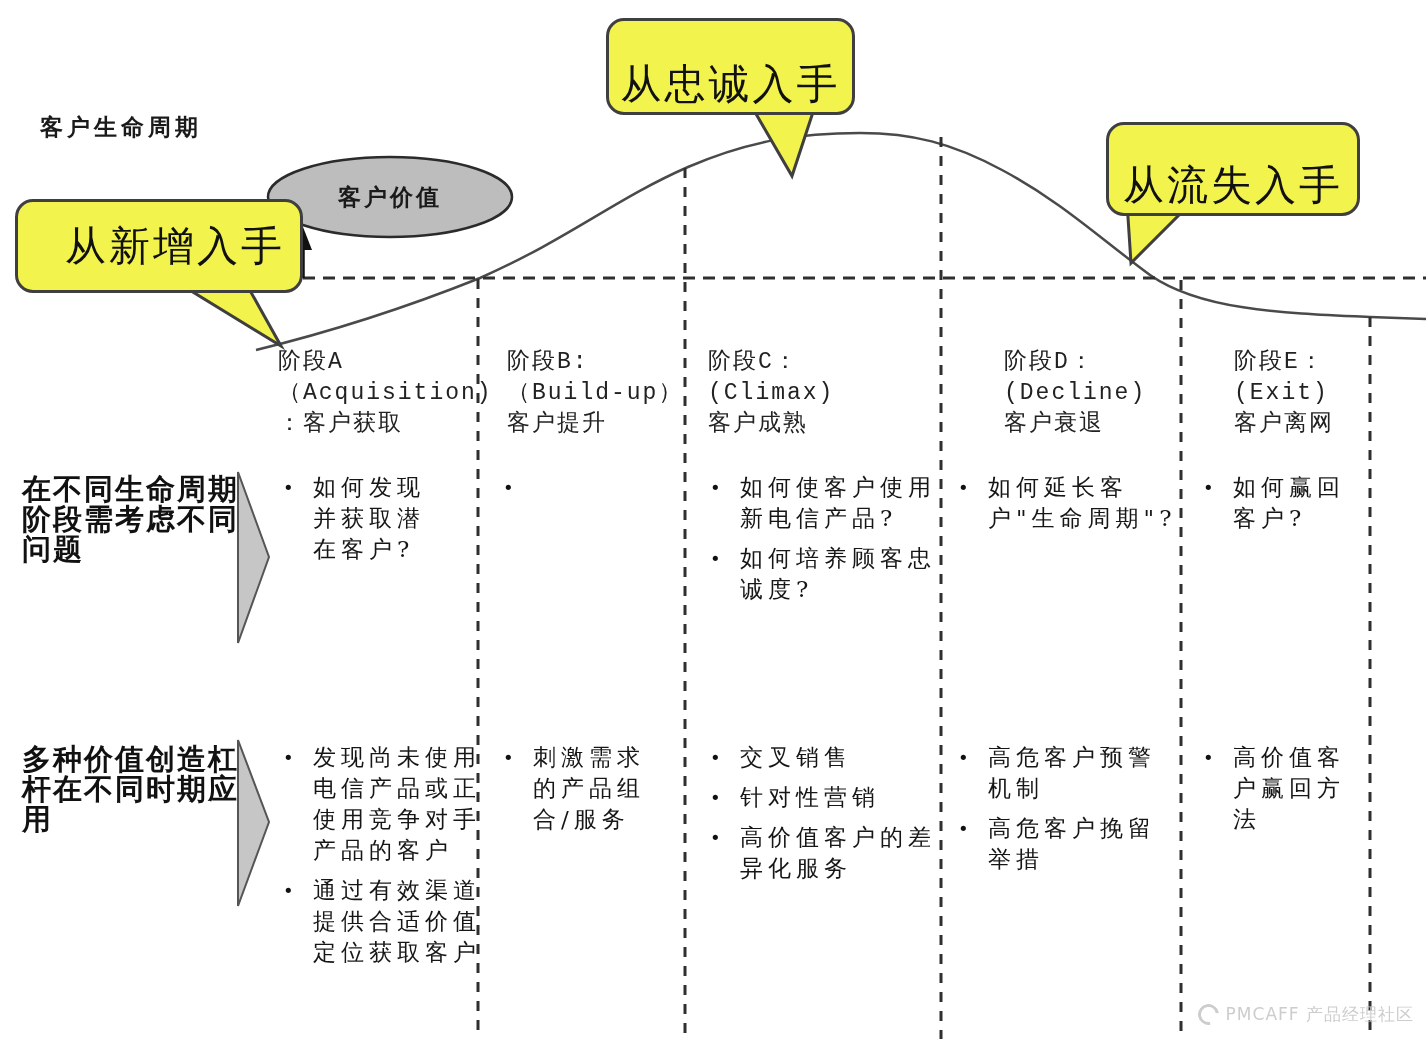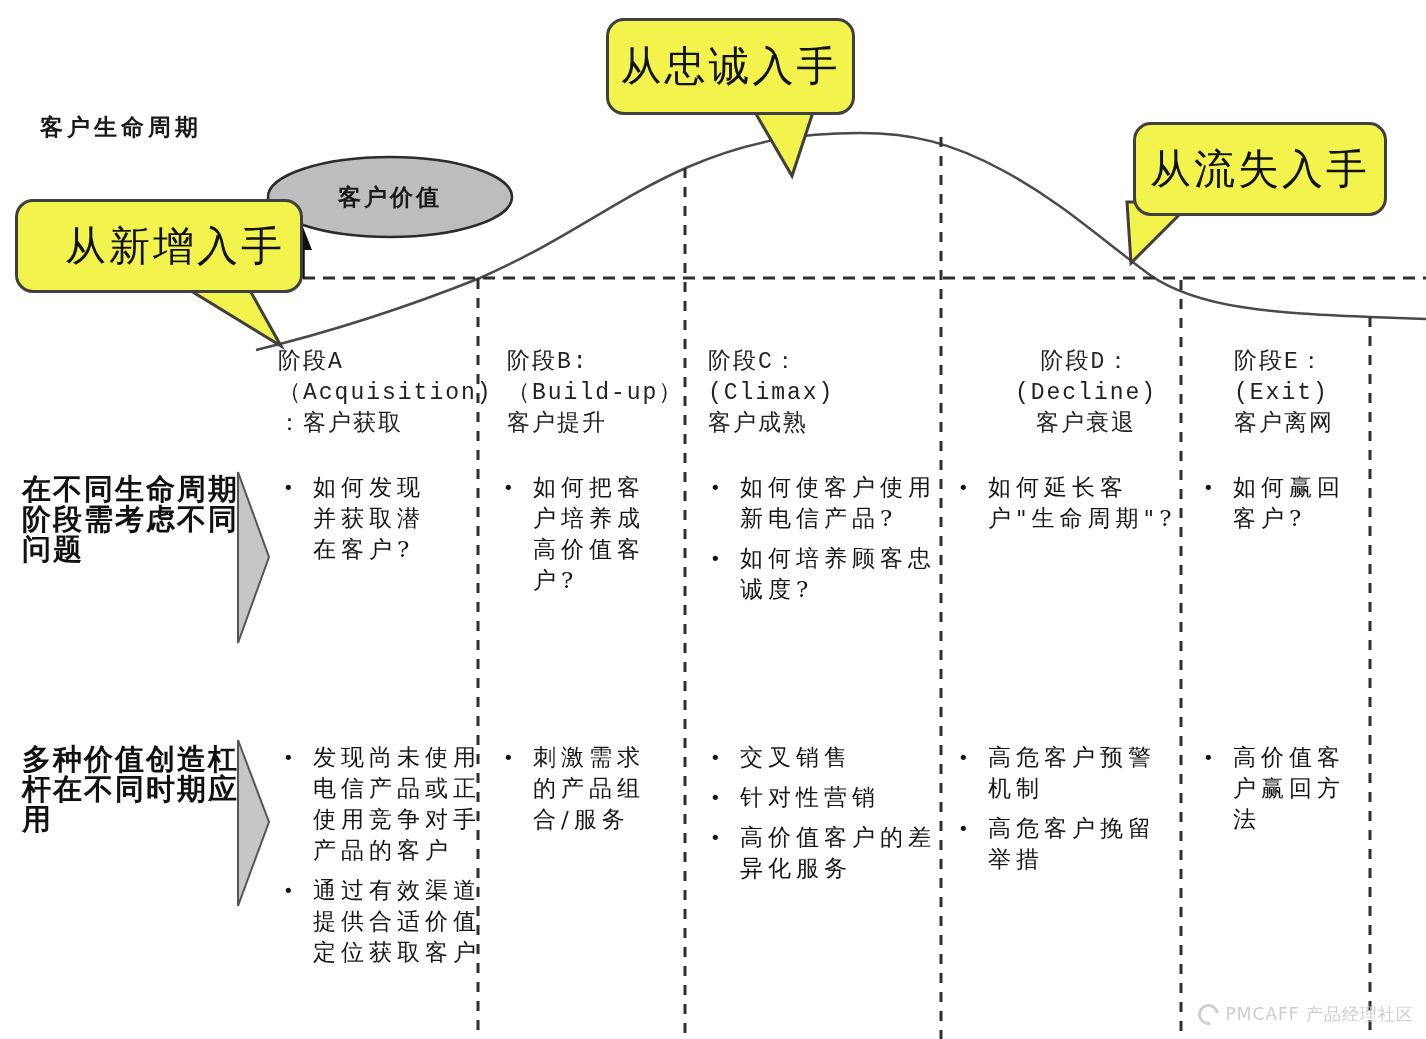--- a/index.html
+++ b/index.html
@@ -19,28 +19,28 @@
     left:268px;top:182px;width:244px;text-align:center;font-size:23px;font-weight:bold;
     letter-spacing:3px;font-family:"DejaVu Serif",serif;
   }
   .bubble{
     background:#f3f34d;border:3px solid #3f3f3f;border-radius:18px;
     display:flex;align-items:center;justify-content:center;
     font-size:41px;letter-spacing:3px;color:#111;
     font-family:"DejaVu Serif",serif;
   }
   .bubble-1{left:15px;top:199px;width:250px;height:88px;padding-left:32px;}
-  .bubble-2{left:606px;top:18px;width:243px;height:91px;}
-  .bubble-3{left:1133px;top:122px;width:248px;height:88px;}
+  .bubble-2{left:606px;top:18px;width:243px;height:91px;align-items:flex-end;}
+  .bubble-3{left:1106px;top:122px;width:248px;height:88px;align-items:flex-end;}
 
   .stage-header{
     top:347px;width:212px;font-size:23px;line-height:31px;letter-spacing:2px;color:#222;
     font-family:Liberation Mono, monospace;
   }
-  .hdr-a{left:278px;} .hdr-b{left:507px;} .hdr-c{left:708px;} .hdr-d{left:980px;text-align:center;} .hdr-e{left:1234px;}
+  .hdr-a{left:278px;} .hdr-b{left:507px;} .hdr-c{left:708px;} .hdr-d{left:1004px;} .hdr-e{left:1234px;}
 
   .row-label{
     left:22px;width:222px;font-size:29px;font-weight:bold;line-height:30px;letter-spacing:2px;
     font-family:"DejaVu Serif",serif;color:#111;
   }
   .row-label-1{top:474px;} .row-label-2{top:744px;}
 
   .cell{display:flex;flex-direction:column;gap:9px;}
   .bullet{display:flex;align-items:flex-start;}
   .dot{width:30px;font-size:18px;line-height:31px;flex:0 0 30px;color:#111;}
@@ -133,21 +133,20 @@
 
   <div class="abs cell r1 col-a">
     <div class="bullet">
       <span class="dot">•</span>
       <span class="btxt w130">如何发现并获取潜在客户?</span>
     </div>
   </div>
   <div class="abs cell r1 col-b">
     <div class="bullet">
       <span class="dot">•</span>
-      <span class="btxt w130">如何把客户培养成高价值客户?</span>
     </div>
   </div>
   <div class="abs cell r1 col-c">
     <div class="bullet">
       <span class="dot">•</span>
       <span class="btxt w210">如何使客户使用新电信产品?</span>
     </div>
     <div class="bullet">
       <span class="dot">•</span>
       <span class="btxt w210">如何培养顾客忠诚度?</span>

